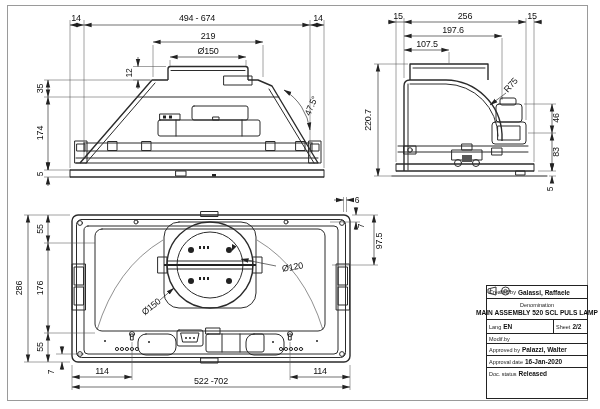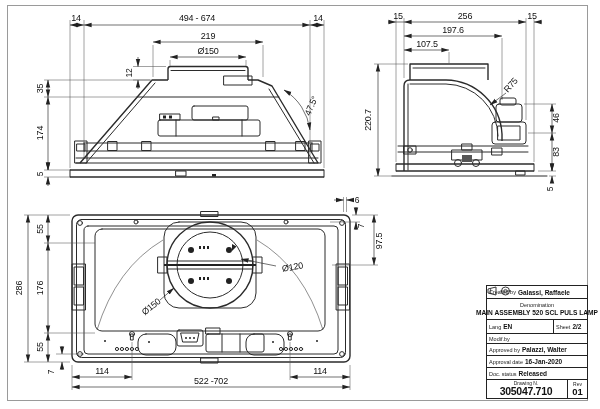--- a/index.html
+++ b/index.html
@@ -370,24 +370,14 @@
       <span class="tb-value">Palazzi, Walter</span>
     </div>
     <div class="tb-row r-apprdate">
       <span class="tb-label">Approval date</span>
       <span class="tb-value">16-Jan-2020</span>
     </div>
     <div class="tb-row r-status">
       <span class="tb-label">Doc. status</span>
       <span class="tb-value">Released</span>
     </div>
-    <div class="tb-row r-draw">
-      <div class="draw-main">
-        <span class="lbl-sm">Drawing N.</span>
-        <span class="draw-num">305047.710</span>
-      </div>
-      <div class="draw-rev">
-        <span class="lbl-sm">Rev</span>
-        <span class="rev-num">01</span>
-      </div>
-    </div>
   </div>
 </div>
 
 </body></html>

